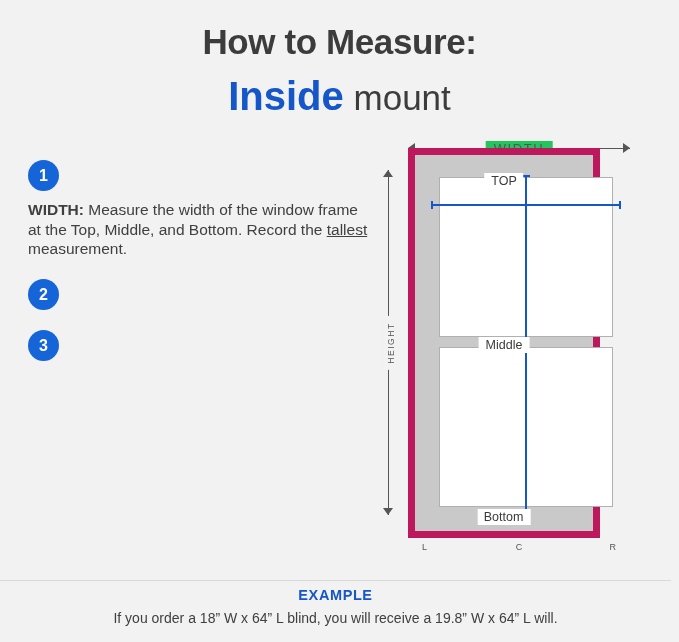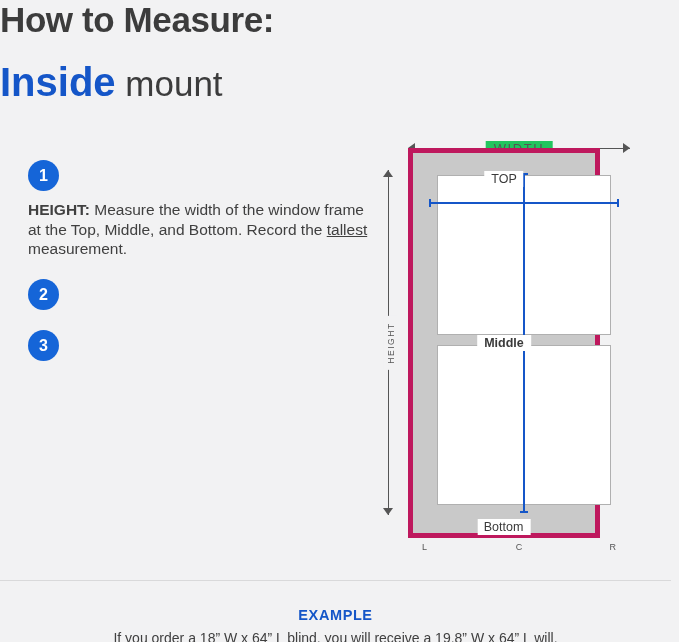--- a/index.html
+++ b/index.html
@@ -11,33 +11,35 @@
     height: 642px;
     background: #f2f2f3;
     font-family: "Liberation Sans", sans-serif;
     color: #3a3a3a;
     overflow: hidden;
     position: relative;
   }
 
   
   .title-block {
+    text-align: center;
+    padding-top: 22px;
   }
   .title-line1 {
     font-size: 35px;
     font-weight: bold;
     color: #3c3c3c;
     letter-spacing: -0.4px;
     line-height: 1.15;
   }
   .title-line2 {
     font-size: 35px;
     font-weight: bold;
     line-height: 1.2;
-    margin-top: 18px;
+    margin-top: 10px;
   }
   .title-accent {
     color: #1556c8;
     font-size: 40px;
   }
   .title-rest {
     color: #3c3c3c;
     font-size: 35px;
     font-weight: normal;
   }
@@ -169,21 +171,21 @@
     white-space: nowrap;
   }
 
   .frame {
     position: absolute;
     left: 28px;
     top: 8px;
     width: 192px;
     height: 390px;
     background: #c9c9c9;
-    border: 5px solid #be185d;
+    border: 7px solid #be185d;
     box-sizing: border-box;
   }
   .pane {
     position: absolute;
     background: #ffffff;
     border: 1px solid #b0b0b0;
     box-sizing: border-box;
   }
   .pane-top {
     left: 24px;
@@ -238,22 +240,22 @@
 
   .tag {
     position: absolute;
     background: #ffffff;
     font-size: 12.5px;
     color: #3a3a3a;
     padding: 1px 7px;
     white-space: nowrap;
   }
   .tag-top { left: 50%; transform: translateX(-50%); top: 18px; }
-  .tag-middle { left: 50%; transform: translateX(-50%); top: 182px; font-weight: bold; }
-  .tag-bottom { left: 50%; transform: translateX(-50%); top: 366px; padding-left: 6px; }
+  .tag-middle { left: 50%; transform: translateX(-50%); top: 182px; }
+  .tag-bottom { left: 50%; transform: translateX(-50%); top: 354px; padding-left: 6px; }
 
   .axis-letters {
     position: absolute;
     left: 28px;
     top: 402px;
     width: 222px;
     height: 14px;
   }
   .axis-letters span {
     position: absolute;
@@ -267,21 +269,21 @@
   
   .footer {
     position: absolute;
     left: 0;
     bottom: 0;
     width: 671px;
     height: 62px;
     border-top: 1px solid #d9d9da;
     text-align: center;
     box-sizing: border-box;
-    padding-top: 26px;
+    padding-top: 6px;
   }
   .footer-title {
     color: #1556c8;
     font-size: 14.5px;
     font-weight: bold;
     letter-spacing: 0.6px;
   }
   .footer-text {
     font-size: 14px;
     color: #404040;
@@ -299,21 +301,21 @@
   </div>
 </div>
 
 <div class="content">
 
   <div class="steps">
 
     <div class="step">
       <div class="badge">1</div>
       <div class="step-text">
-        <b>HEIGHT:</b><span> Measure the width of the window frame at the Top, Middle, and Bottom. Record the </span><span class="underline">tallest</span><span> measurement.</span>
+        <b>WIDTH:</b><span> Measure the width of the window frame at the Top, Middle, and Bottom. Record the </span><span class="underline">tallest</span><span> measurement.</span>
       </div>
     </div>
 
     <div class="step">
       <div class="badge">2</div>
     </div>
 
     <div class="step">
       <div class="badge">3</div>
     </div>

